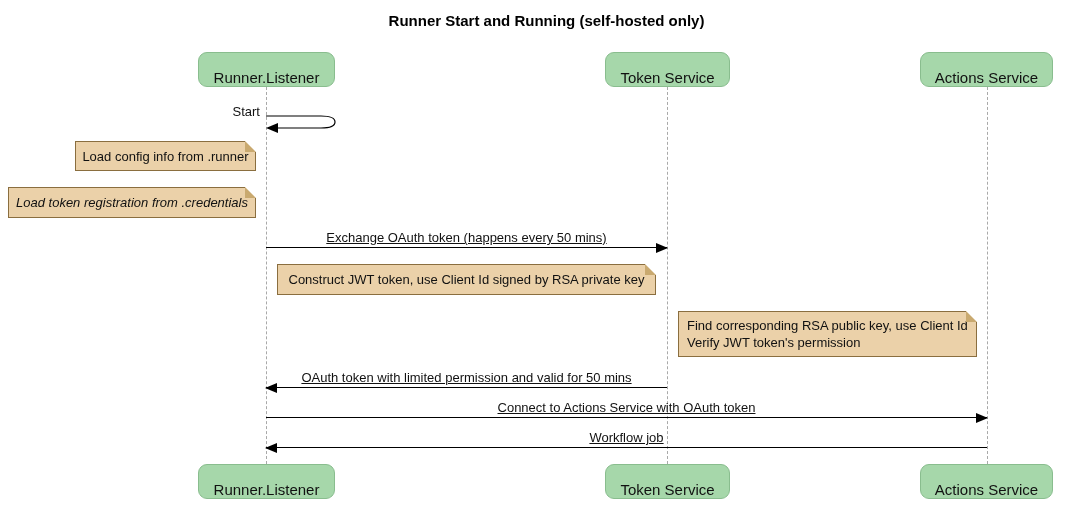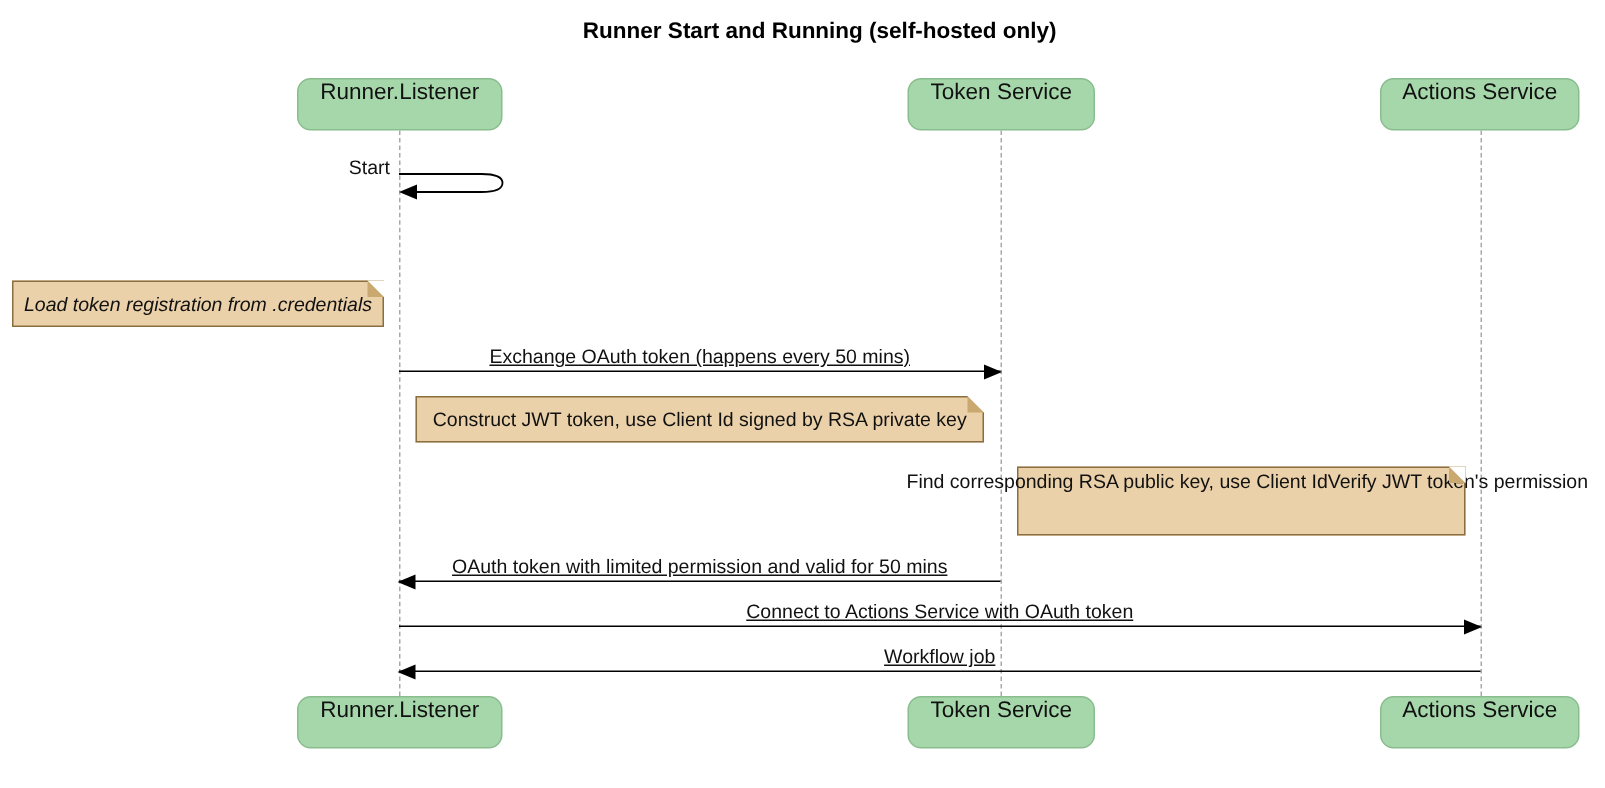--- a/index.html
+++ b/index.html
@@ -5,30 +5,30 @@
   html,body{margin:0;padding:0;background:#fff;font-family:"Liberation Sans",sans-serif;}
   .canvas{position:relative;width:1070px;height:525px;background:#ffffff;overflow:hidden;padding-left:23px;}
 
   .title{position:absolute;left:0;top:12px;width:100%;text-align:center;
          font-size:15px;font-weight:bold;color:#000;}
 
   .lifeline{position:absolute;top:87px;height:377px;width:0;
             border-left:1px dashed #A9A9A9;}
 
   .participant{position:absolute;height:35px;background:#A6D7AA;border:1px solid #89BD8E;
-               border-radius:9px;display:flex;align-items:flex-start;justify-content:center;
+               border-radius:9px;display:flex;align-items:flex-end;justify-content:center;
                font-size:15px;color:#111;box-sizing:border-box;}
 
   .note{position:absolute;background:#EBD1A9;border:1px solid #8A6E3F;box-sizing:border-box;
         font-size:13px;color:#111;display:flex;align-items:center;justify-content:center;
         text-align:center;white-space:nowrap;}
   .note::after{content:"";position:absolute;top:-1px;right:-1px;width:0;height:0;
         border-style:solid;border-width:0 11px 11px 0;
         border-color:transparent #ffffff #C9A96F transparent;}
-  .note-multi{align-items:flex-start;justify-content:center;
+  .note-multi{flex-direction:column;align-items:flex-start;justify-content:center;
         text-align:left;padding-left:8px;line-height:17px;}
 
   .message{position:absolute;}
   .msg-label{font-size:13px;color:#111;text-align:center;height:15px;line-height:15px;
              white-space:nowrap;text-decoration:underline;}
   .msg-line{position:relative;margin-top:2px;height:1px;background:#000;}
   .arrow-right::after{content:"";position:absolute;right:-1px;top:-4.5px;width:0;height:0;
              border-top:5px solid transparent;border-bottom:5px solid transparent;
              border-left:12px solid #000;}
   .arrow-left::before{content:"";position:absolute;left:-1px;top:-4.5px;width:0;height:0;
@@ -59,20 +59,23 @@
   <div class="participant" style="left:920px;top:52px;width:133px;">
     <span>Actions Service</span>
   </div>
 
   <div class="self-msg-label">Start</div>
   <svg class="self-loop" width="80" height="28">
     <path d="M 0 6 L 55 6 Q 69 6 69 12 Q 69 18 55 18 L 11 18" stroke="#000" stroke-width="1.2" fill="none"></path>
     <polygon points="0,18 12,13 12,23" fill="#000"></polygon>
   </svg>
 
+  <div class="note" style="left:75px;top:141px;width:181px;height:30px;">
+    <span>Load config info from .runner</span>
+  </div>
   <div class="note" style="left:8px;top:187px;width:248px;height:31px;font-style:italic;">
     <span>Load token registration from .credentials</span>
   </div>
 
   <div class="message" style="left:266px;top:230px;width:401px;">
     <div class="msg-label">Exchange OAuth token (happens every 50 mins)</div>
     <div class="msg-line arrow-right"></div>
   </div>
 
   <div class="note" style="left:277px;top:264px;width:379px;height:31px;">

